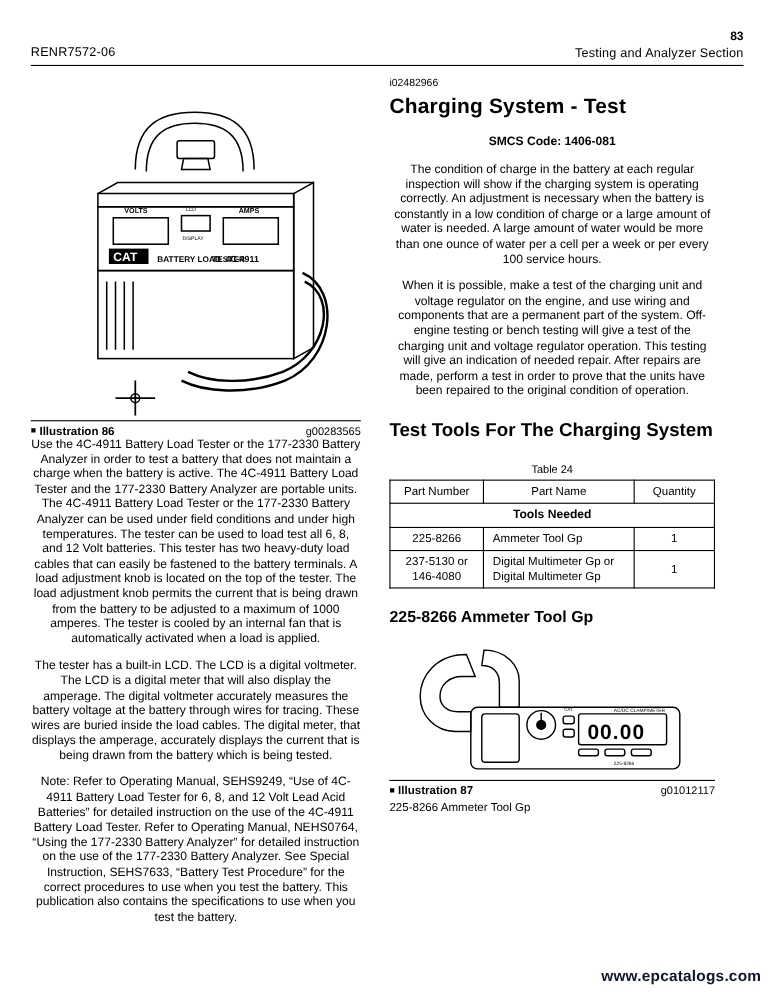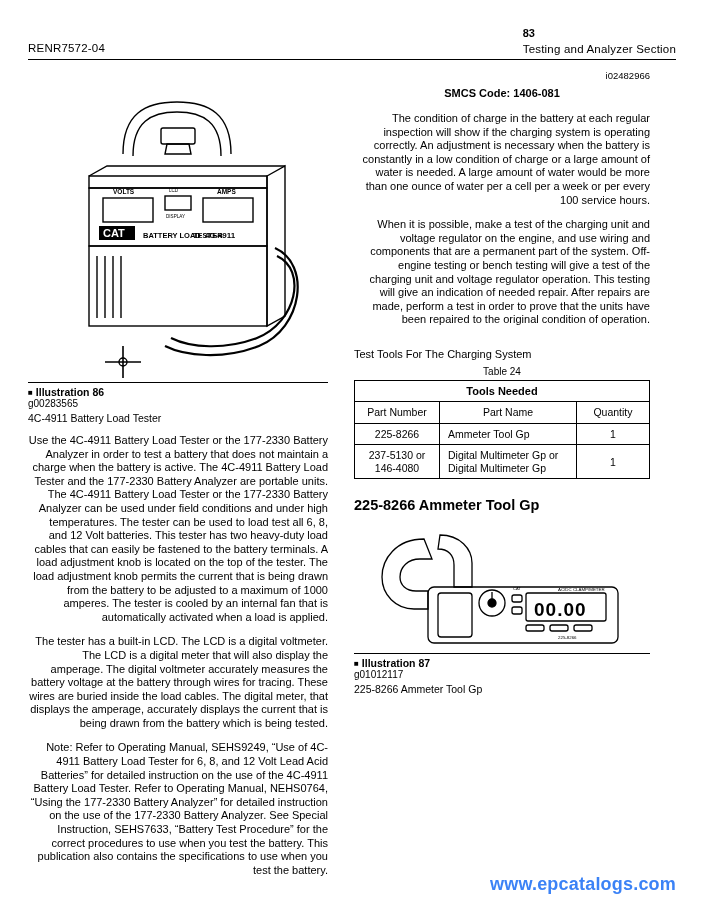--- a/index.html
+++ b/index.html
@@ -32,20 +32,21 @@
     border-bottom: 1.5px solid #000;
     padding-bottom: 3px;
     height: 34px;
   }
   .hdr-left {
     font-size: 11.5px;
     letter-spacing: 0.2px;
     padding-bottom: 2px;
   }
   .hdr-right {
+    text-align: right;
     line-height: 1.25;
   }
   .hdr-page {
     font-size: 11px;
     font-weight: bold;
     margin-bottom: 1px;
   }
   .hdr-section {
     font-size: 11.5px;
     letter-spacing: 0.2px;
@@ -67,21 +68,20 @@
     margin: 16px auto 0 auto;
     position: relative;
   }
   .fig-caption-row {
     display: flex;
     justify-content: space-between;
     align-items: baseline;
     border-top: 1.5px solid #000;
     padding-top: 3px;
     margin-top: 4px;
-    flex-direction: column;
   }
   .fig-label {
     font-size: 10.5px;
     font-weight: bold;
   }
   .fig-label::before {
     content: "\25A0";
     font-size: 8px;
     margin-right: 3px;
     vertical-align: 1px;
@@ -93,47 +93,46 @@
     font-size: 10.5px;
     margin-top: 3px;
     margin-bottom: 10px;
   }
 
   
   p.body {
     font-size: 11px;
     line-height: 13.6px;
     margin: 0 0 11px 0;
-    text-align: right;
+    text-align: center;
   }
 
   
   .imgcode {
     font-size: 9.5px;
-    text-align: right;
     margin-top: -2px;
     margin-bottom: 6px;
   }
   h1.title {
     font-size: 19px;
     font-weight: bold;
     margin: 2px 0 14px 0;
     letter-spacing: 0.2px;
   }
   .smcs {
     font-size: 11px;
     font-weight: bold;
     margin: 0 0 13px 0;
     text-align: center;
   }
   h2.subtitle {
-    font-size: 11px;
-    font-weight: normal;
+    font-size: 17px;
+    font-weight: bold;
     line-height: 19px;
-    margin: 18px 0 2px 0;
+    margin: 18px 0 22px 0;
   }
   .table-label {
     font-size: 10px;
     margin: 0 0 3px 0;
     text-align: center;
   }
 
   table.tools {
     border-collapse: collapse;
     width: 100%;
@@ -164,36 +163,36 @@
   .fig2-box {
     width: 280px;
     height: 120px;
     margin: 16px auto 0 auto;
     position: relative;
   }
 
   
   .footer {
     position: absolute;
-    right: 28px;
+    right: 12px;
     bottom: 14px;
-    font-size: 18px;
-    font-weight: bold;
-    color: #3b82f6;
+    font-size: 14px;
+    font-weight: bold;
+    color: #0f172a;
     letter-spacing: 0.2px;
   }
   svg { display: block; }
 </style>
 </head>
 <body>
 
 <div class="page">
 
   <div class="header">
-    <div class="hdr-left">RENR7572-04</div>
+    <div class="hdr-left">RENR7572-06</div>
     <div class="hdr-right">
       <div class="hdr-page">83</div>
       <div class="hdr-section">Testing  and  Analyzer  Section</div>
     </div>
   </div>
 
   <div class="cols">
 
     <div class="col-left">
 
@@ -241,49 +240,49 @@
             <rect x="54" y="138" width="36" height="14" fill="#000"></rect>
             <text x="58" y="149" font-size="11" font-weight="bold" fill="#fff" font-family="Liberation Sans, sans-serif">CAT</text>
           </g>
         </svg>
       </div>
 
       <div class="fig-caption-row">
         <div class="fig-label">Illustration 86</div>
         <div class="fig-num">g00283565</div>
       </div>
-      <div class="fig-sub">4C-4911 Battery Load Tester</div>
 
       <p class="body">Use the 4C-4911 Battery Load Tester or the 177-2330 Battery Analyzer in order to test a battery that does not maintain a charge when the battery is active. The 4C-4911 Battery Load Tester and the 177-2330 Battery Analyzer are portable units. The 4C-4911 Battery Load Tester or the 177-2330 Battery Analyzer can be used under field conditions and under high temperatures. The tester can be used to load test all 6, 8, and 12 Volt batteries. This tester has two heavy-duty load cables that can easily be fastened to the battery terminals. A load adjustment knob is located on the top of the tester. The load adjustment knob permits the current that is being drawn from the battery to be adjusted to a maximum of 1000 amperes. The tester is cooled by an internal fan that is automatically activated when a load is applied.</p>
       <p class="body">The tester has a built-in LCD. The LCD is a digital voltmeter. The LCD is a digital meter that will also display the amperage. The digital voltmeter accurately measures the battery voltage at the battery through wires for tracing. These wires are buried inside the load cables. The digital meter, that displays the amperage, accurately displays the current that is being drawn from the battery which is being tested.</p>
       <p class="body">Note: Refer to Operating Manual, SEHS9249, “Use of 4C-4911 Battery Load Tester for 6, 8, and 12 Volt Lead Acid Batteries” for detailed instruction on the use of the 4C-4911 Battery Load Tester. Refer to Operating Manual, NEHS0764, “Using the 177-2330 Battery Analyzer” for detailed instruction on the use of the 177-2330 Battery Analyzer. See Special Instruction, SEHS7633, “Battery Test Procedure” for the correct procedures to use when you test the battery. This publication also contains the specifications to use when you test the battery.</p>
     </div>
 
     <div class="col-right">
 
       <div class="imgcode">i02482966</div>
 
+      <h1 class="title">Charging System - Test</h1>
       <div class="smcs">SMCS Code: 1406-081</div>
 
       <p class="body">The condition of charge in the battery at each regular inspection will show if the charging system is operating correctly. An adjustment is necessary when the battery is constantly in a low condition of charge or a large amount of water is needed. A large amount of water would be more than one ounce of water per a cell per a week or per every 100 service hours.</p>
       <p class="body">When it is possible, make a test of the charging unit and voltage regulator on the engine, and use wiring and components that are a permanent part of the system. Off-engine testing or bench testing will give a test of the charging unit and voltage regulator operation. This testing will give an indication of needed repair. After repairs are made, perform a test in order to prove that the units have been repaired to the original condition of operation.</p>
 
       <h2 class="subtitle">Test Tools For The Charging System</h2>
 
       <div class="table-label">Table 24</div>
 
       <table class="tools">
         <tbody>
-          <tr>
-            <th class="head" colspan="3">Tools Needed</th>
-          </tr>
           <tr>
             <td class="col-pn">Part Number</td>
             <td>Part Name</td>
             <td class="col-qty">Quantity</td>
+          </tr>
+          <tr>
+            <th class="head" colspan="3">Tools Needed</th>
           </tr>
           <tr>
             <td class="col-pn">225-8266</td>
             <td class="name">Ammeter Tool Gp</td>
             <td class="col-qty">1</td>
           </tr>
           <tr>
             <td class="col-pn">237-5130 or 146-4080</td>
             <td class="name">Digital Multimeter Gp or Digital Multimeter Gp</td>
             <td class="col-qty">1</td>

